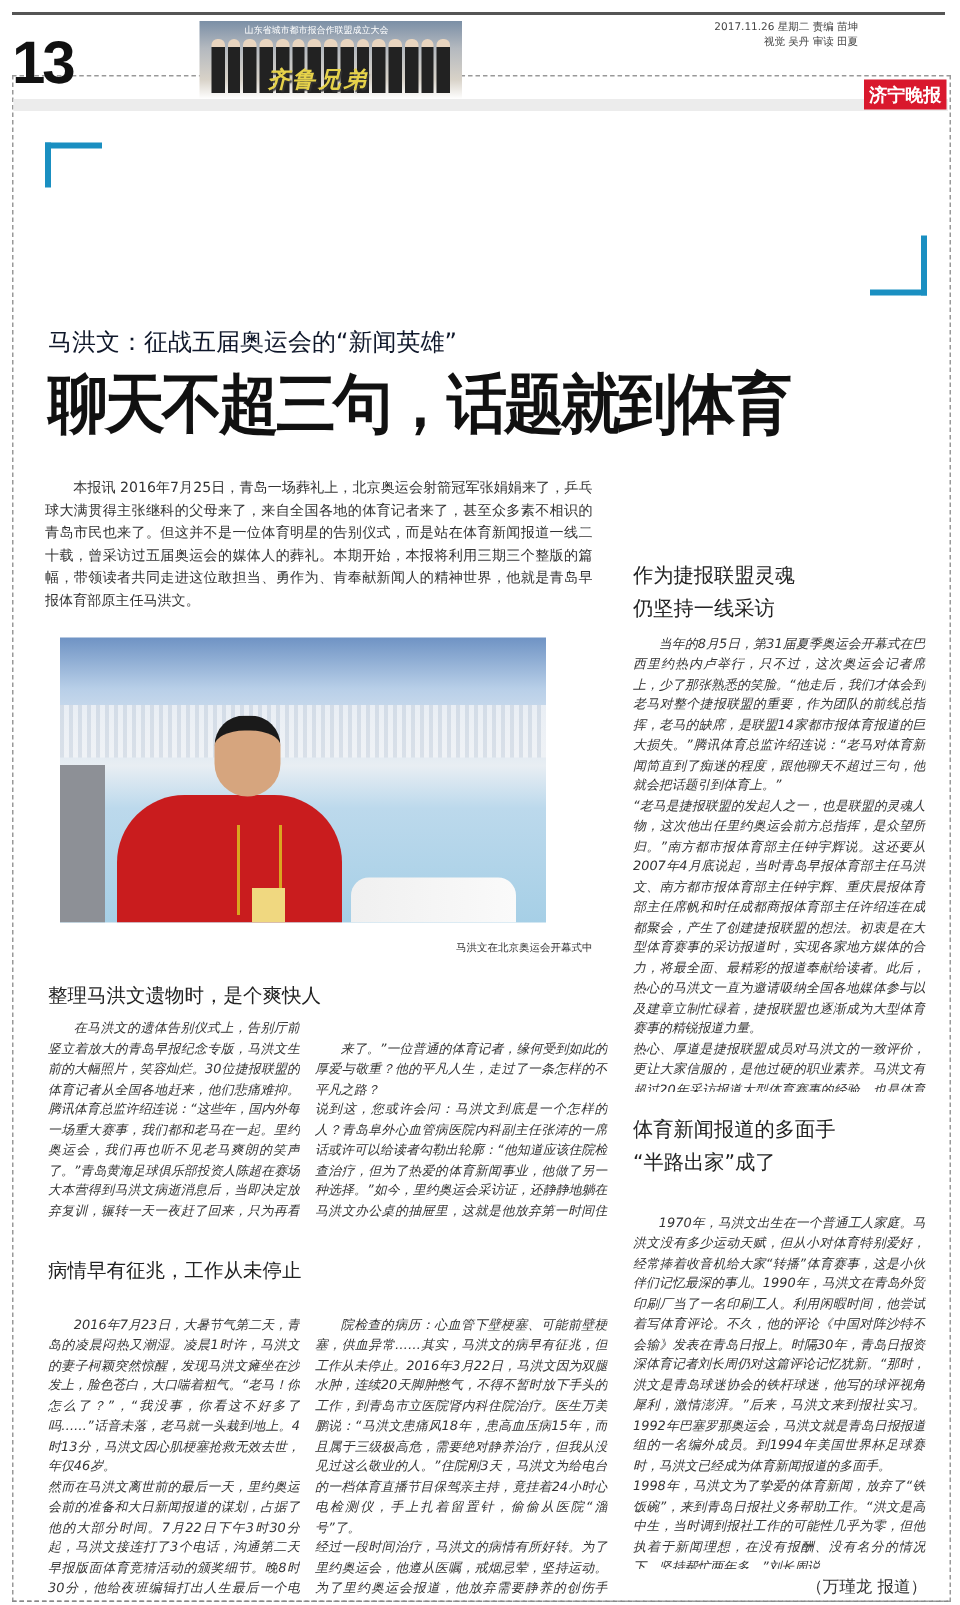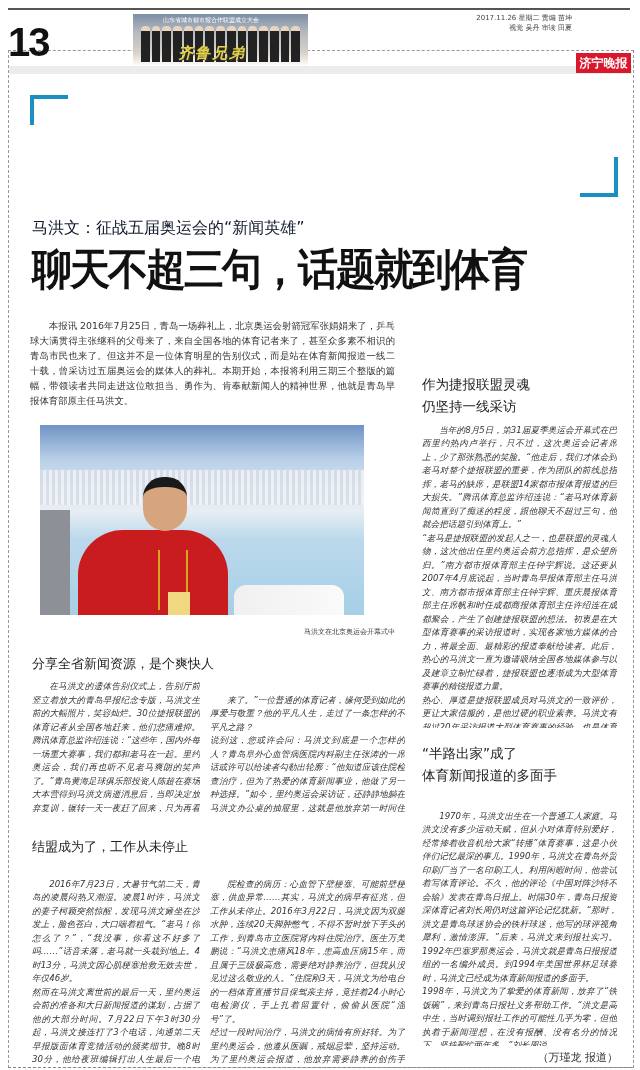--- a/index.html
+++ b/index.html
@@ -101,30 +101,30 @@
   <div class="stands"></div>
   <div class="wall"></div>
   <div class="crowd"></div>
   <div class="body"></div>
   <div class="head"></div>
   <div class="lanyard"></div>
   <div class="badge"></div>
 </div>
 <div class="caption">马洪文在北京奥运会开幕式中</div>
 
-<div class="sec-head" style="left:32px;top:655px;">分享全省新闻资源，是个爽快人</div>
+<div class="sec-head" style="left:32px;top:655px;">整理马洪文遗物时，是个爽快人</div>
 <div class="col" style="left:32px;top:680px;width:168px;height:132px;overflow:hidden;">
   <p>在马洪文的遗体告别仪式上，告别厅前竖立着放大的青岛早报纪念专版，马洪文生前的大幅照片，笑容灿烂。30位捷报联盟的体育记者从全国各地赶来，他们悲痛难抑。腾讯体育总监许绍连说：“这些年，国内外每一场重大赛事，我们都和老马在一起。里约奥运会，我们再也听不见老马爽朗的笑声了。”青岛黄海足球俱乐部投资人陈超在赛场大本营得到马洪文病逝消息后，当即决定放弃复训，辗转一天一夜赶了回来，只为再看马洪文最后一眼。黄海足球队队长刘健对着马洪文遗体泣不成声：“马叔，由我来不了，他托我看你</p>
 </div>
 <div class="col" style="left:210px;top:680px;width:195px;height:132px;overflow:hidden;white-space:pre-line;">
   <p>来了。”一位普通的体育记者，缘何受到如此的厚爱与敬重？他的平凡人生，走过了一条怎样的不平凡之路？
 说到这，您或许会问：马洪文到底是一个怎样的人？青岛阜外心血管病医院内科副主任张涛的一席话或许可以给读者勾勒出轮廓：“他知道应该住院检查治疗，但为了热爱的体育新闻事业，他做了另一种选择。”如今，里约奥运会采访证，还静静地躺在马洪文办公桌的抽屉里，这就是他放弃第一时间住院治疗的原因所在。当然，如果这一切没有发生，去年马洪文就会踏上第六次奥运会采访征程。</p>
 </div>
 
-<div class="sec-head" style="left:32px;top:838px;">结盟成为了，工作从未停止</div>
+<div class="sec-head" style="left:32px;top:838px;">病情早有征兆，工作从未停止</div>
 <div class="col" style="left:32px;top:864px;width:168px;height:200px;overflow:hidden;white-space:pre-line;">
   <p>2016年7月23日，大暑节气第二天，青岛的凌晨闷热又潮湿。凌晨1时许，马洪文的妻子柯颖突然惊醒，发现马洪文瘫坐在沙发上，脸色苍白，大口喘着粗气。“老马！你怎么了？”，“我没事，你看这不好多了吗……”话音未落，老马就一头栽到地上。4时13分，马洪文因心肌梗塞抢救无效去世，年仅46岁。
 然而在马洪文离世前的最后一天，里约奥运会前的准备和大日新闻报道的谋划，占据了他的大部分时间。7月22日下午3时30分起，马洪文接连打了3个电话，沟通第二天早报版面体育竞猜活动的颁奖细节。晚8时30分，他给夜班编辑打出人生最后一个电话，探讨当晚体育版面的安排。他的电脑桌面上，闪烁着正在修改的里约奥运会报道计划。
 “为了奥运梦，为了不让我担心，对他自己的病情，老马一直瞒着我。”整理马洪文遗物时，柯颖第一次看到丈夫去世前3天到阜外医</p>
 </div>
 <div class="col" style="left:210px;top:864px;width:195px;height:200px;overflow:hidden;white-space:pre-line;">
   <p>院检查的病历：心血管下壁梗塞、可能前壁梗塞，供血异常……其实，马洪文的病早有征兆，但工作从未停止。2016年3月22日，马洪文因为双腿水肿，连续20天脚肿憋气，不得不暂时放下手头的工作，到青岛市立医院肾内科住院治疗。医生万美鹏说：“马洪文患痛风18年，患高血压病15年，而且属于三级极高危，需要绝对静养治疗，但我从没见过这么敬业的人。”住院刚3天，马洪文为给电台的一档体育直播节目保驾亲主持，竟挂着24小时心电检测仪，手上扎着留置针，偷偷从医院“溜号”了。
 经过一段时间治疗，马洪文的病情有所好转。为了里约奥运会，他遵从医嘱，戒烟忌荤，坚持运动。为了里约奥运会报道，他放弃需要静养的创伤手术，心脏冠脉造影术检查，选择了常规检查。马洪文告诉大夫：“我是早报里约奥运会上的唯一注册记者，又是捷报联盟的前线总指挥，奥运报道离不了我。”</p>
 </div>
 
@@ -132,22 +132,22 @@
   <div>作为捷报联盟灵魂</div>
   <div>仍坚持一线采访</div>
 </div>
 <div class="col" style="left:422px;top:410px;width:195px;height:318px;overflow:hidden;white-space:pre-line;">
   <p>当年的8月5日，第31届夏季奥运会开幕式在巴西里约热内卢举行，只不过，这次奥运会记者席上，少了那张熟悉的笑脸。“他走后，我们才体会到老马对整个捷报联盟的重要，作为团队的前线总指挥，老马的缺席，是联盟14家都市报体育报道的巨大损失。”腾讯体育总监许绍连说：“老马对体育新闻简直到了痴迷的程度，跟他聊天不超过三句，他就会把话题引到体育上。”
 “老马是捷报联盟的发起人之一，也是联盟的灵魂人物，这次他出任里约奥运会前方总指挥，是众望所归。”南方都市报体育部主任钟宇辉说。这还要从2007年4月底说起，当时青岛早报体育部主任马洪文、南方都市报体育部主任钟宇辉、重庆晨报体育部主任席帆和时任成都商报体育部主任许绍连在成都聚会，产生了创建捷报联盟的想法。初衷是在大型体育赛事的采访报道时，实现各家地方媒体的合力，将最全面、最精彩的报道奉献给读者。此后，热心的马洪文一直为邀请吸纳全国各地媒体参与以及建章立制忙碌着，捷报联盟也逐渐成为大型体育赛事的精锐报道力量。
 热心、厚道是捷报联盟成员对马洪文的一致评价，更让大家信服的，是他过硬的职业素养。马洪文有超过20年采访报道大型体育赛事的经验，也是体育媒体圈为数不多仍然坚持在一线采访的主任记者。在里约奥运会之前，他已经采访报道了雅典奥运会、北京奥运会、伦敦奥运会、温哥华冬奥会、索契冬奥会。</p>
 </div>
 
 <div class="rhead" style="left:422px;top:742px;">
+  <div>体育新闻报道的多面手</div>
   <div>“半路出家”成了</div>
-  <div>体育新闻报道的多面手</div>
 </div>
 <div class="col" style="left:422px;top:796px;width:195px;height:250px;overflow:hidden;white-space:pre-line;">
   <p>1970年，马洪文出生在一个普通工人家庭。马洪文没有多少运动天赋，但从小对体育特别爱好，经常捧着收音机给大家“转播”体育赛事，这是小伙伴们记忆最深的事儿。1990年，马洪文在青岛外贸印刷厂当了一名印刷工人。利用闲暇时间，他尝试着写体育评论。不久，他的评论《中国对阵沙特不会输》发表在青岛日报上。时隔30年，青岛日报资深体育记者刘长周仍对这篇评论记忆犹新。“那时，洪文是青岛球迷协会的铁杆球迷，他写的球评视角犀利，激情澎湃。”后来，马洪文来到报社实习。1992年巴塞罗那奥运会，马洪文就是青岛日报报道组的一名编外成员。到1994年美国世界杯足球赛时，马洪文已经成为体育新闻报道的多面手。
 1998年，马洪文为了挚爱的体育新闻，放弃了“铁饭碗”，来到青岛日报社义务帮助工作。“洪文是高中生，当时调到报社工作的可能性几乎为零，但他执着于新闻理想，在没有报酬、没有名分的情况下，坚持帮忙两年多。”刘长周说。
 1999年，马洪文正式进入青岛早报的前身——青岛生活导报体育部，从此再也没有离开热爱的体育新闻事业。2005年，马洪文就任青岛早报体育部主任。刘长周评价说，马洪文兼顾全局，长于策划，经常推出热点深度和系列报道，很快就成为了中国体育新闻圈的资深人物。</p>
 </div>
 <div class="byline">（万瑾龙 报道）</div>
 
 <div class="bottom-rule"></div>
 

